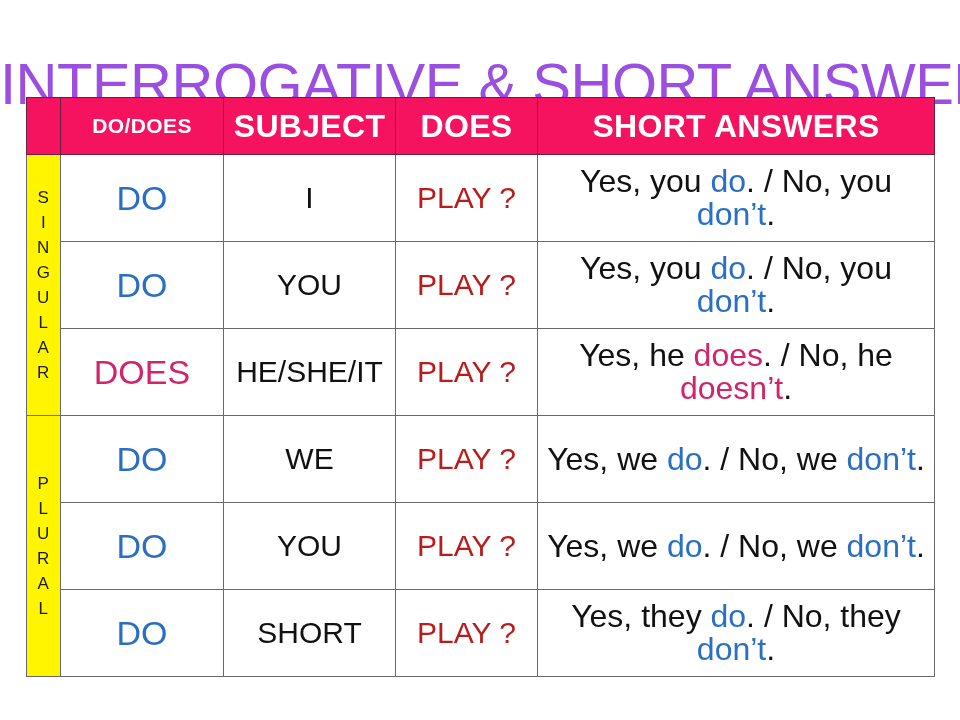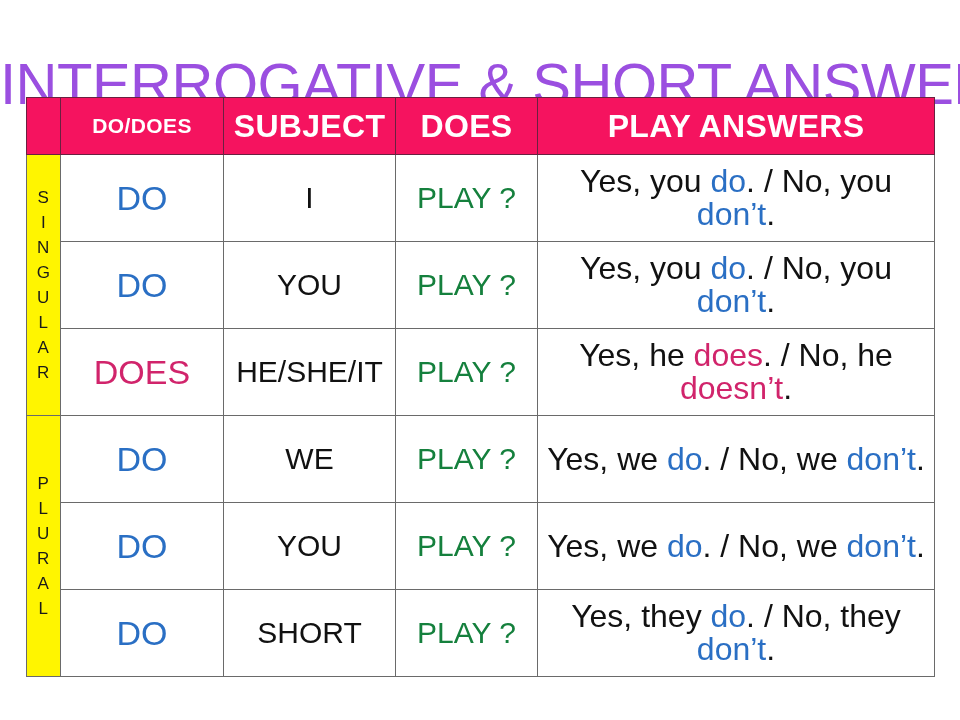--- a/index.html
+++ b/index.html
@@ -107,21 +107,21 @@
   .aux-does { color: #D1246B; }
 
   .cell-subject {
     font-size: 30px;
     line-height: 34px;
     color: #111111;
   }
   .cell-verb {
     font-size: 30px;
     line-height: 34px;
-    color: #15803d;
+    color: #b91c1c;
   }
   .cell-answer {
     font-size: 32px;
     line-height: 33px;
     color: #111111;
     padding: 0 10px;
   }
   .cell-answer .hl-do { color: #2A6FC4; }
   .cell-answer .hl-does { color: #D1246B; }
 </style>
@@ -137,21 +137,21 @@
     <col class="col-subject">
     <col class="col-verb">
     <col class="col-answers">
   </colgroup>
   <thead>
     <tr class="head-row">
       <th class="head-corner"></th>
       <th class="th-dodoes">DO/DOES</th>
       <th class="th-big">SUBJECT</th>
       <th class="th-big">DOES</th>
-      <th class="th-big">PLAY ANSWERS</th>
+      <th class="th-big">SHORT ANSWERS</th>
     </tr>
   </thead>
   <tbody>
       <tr class="body-row">
         <td class="group-cell" rowspan="3">
           <span class="glyph-stack">
             <span>S</span>
             <span>I</span>
             <span>N</span>
             <span>G</span>

